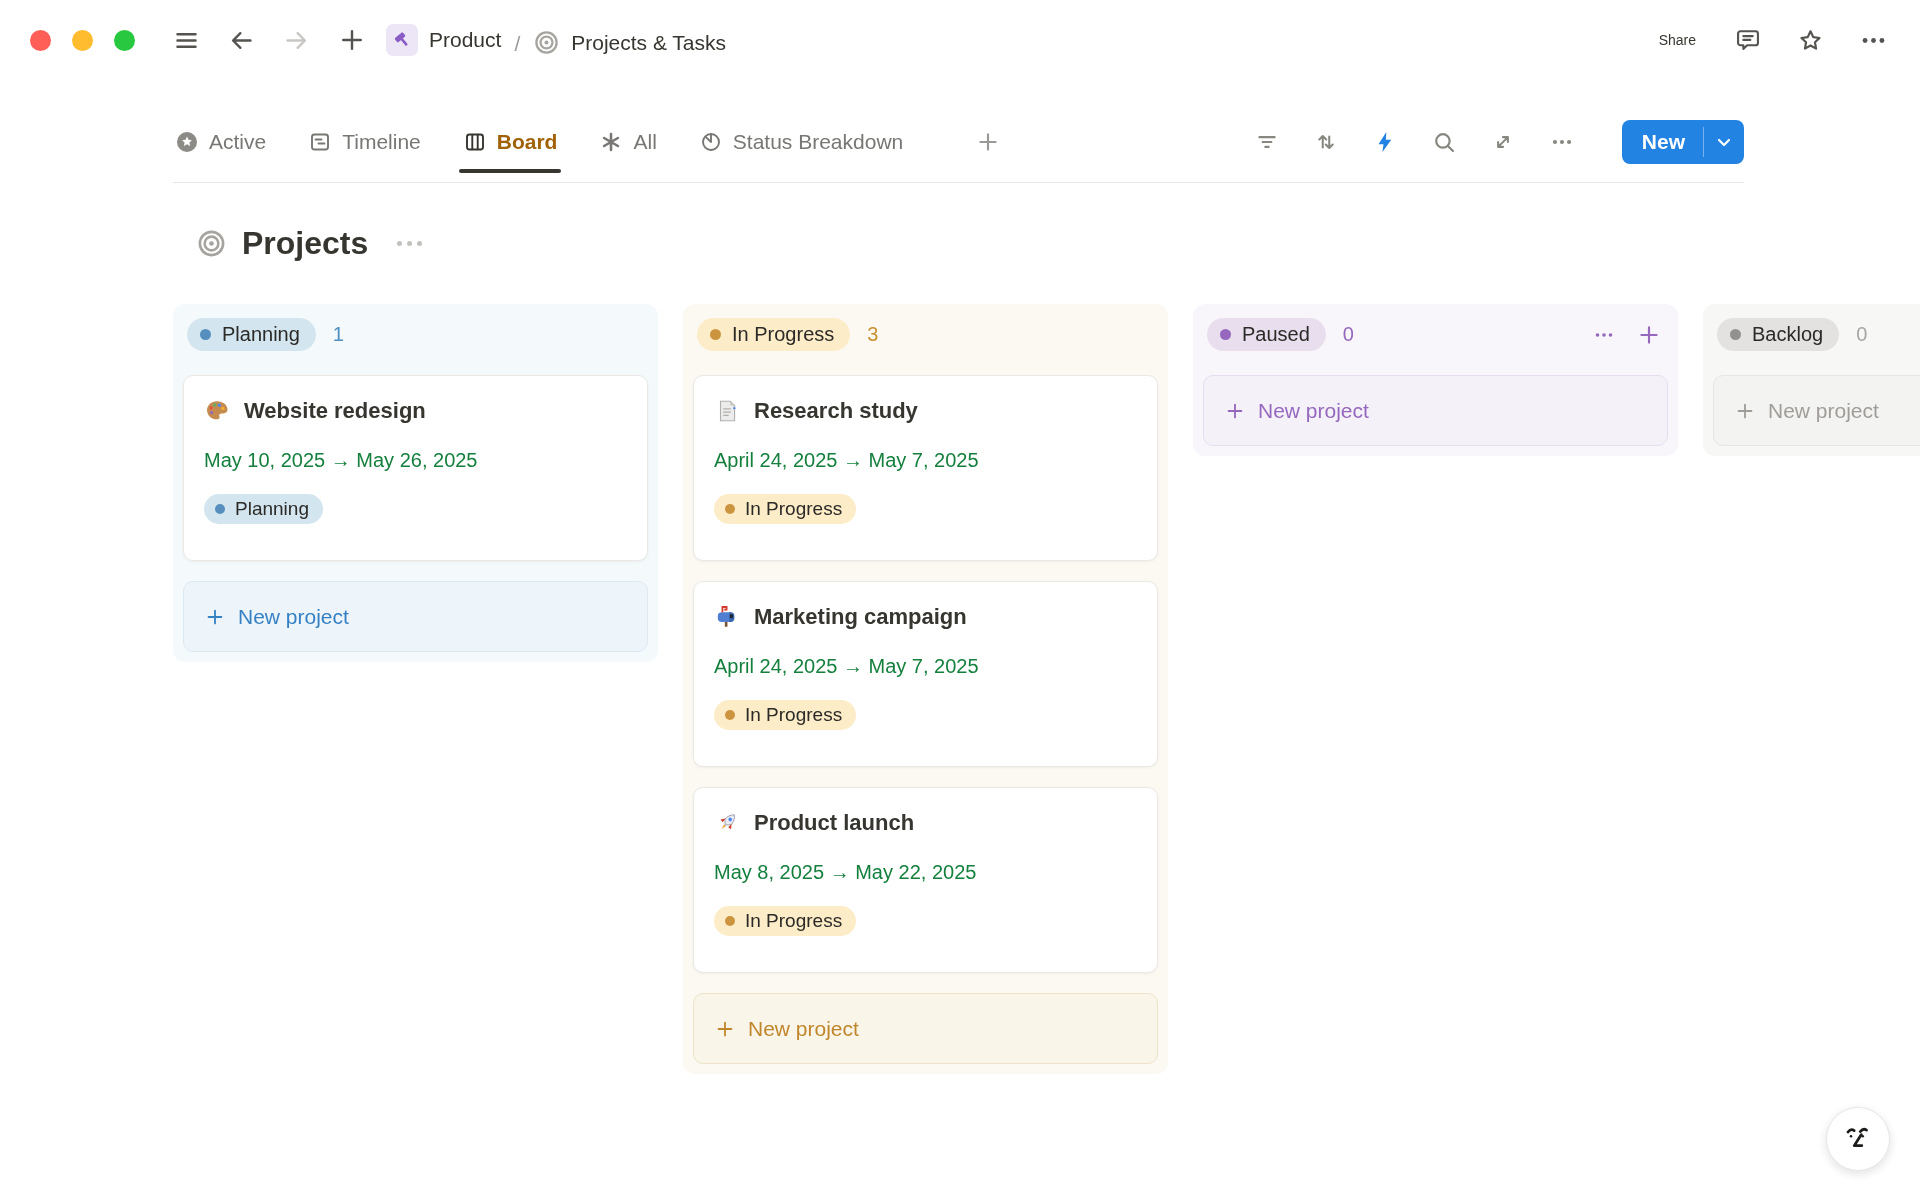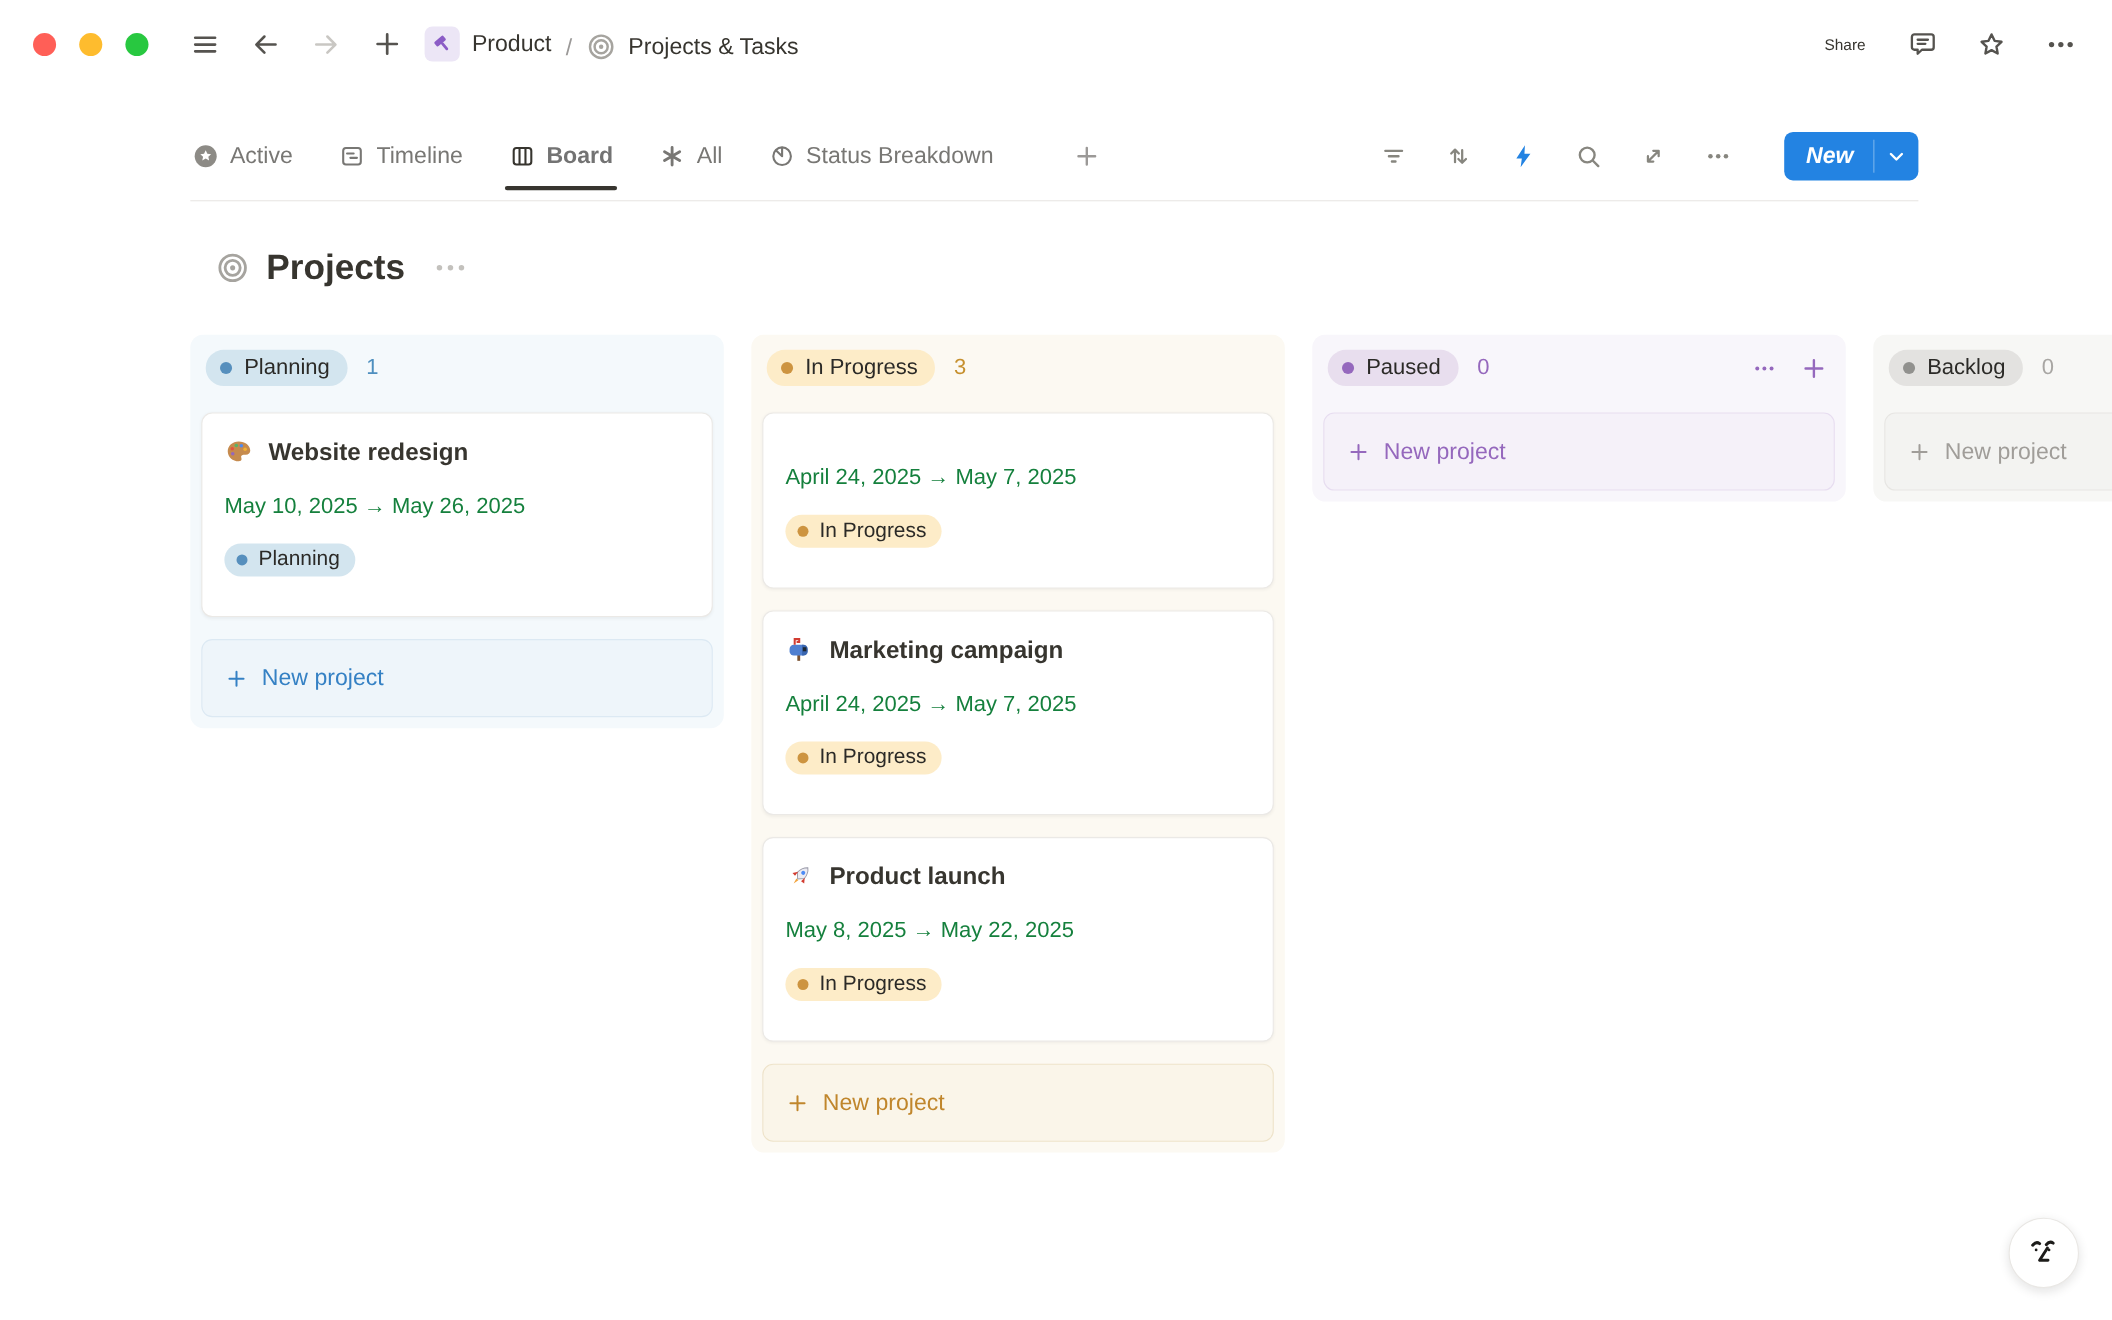--- a/index.html
+++ b/index.html
@@ -22,27 +22,27 @@
   .spacer { flex:1; }
   .topbar-right { display:flex; align-items:center; gap:30px; }
   .share-btn { background:none; border:none; font-size:14px; color:#37352f; cursor:pointer; font-family:inherit; padding:4px 6px; border-radius:6px; }
 
   
   .tabrow { display:flex; align-items:center; margin:40px 176px 0 173px;
             border-bottom:1px solid #e9e7e4; padding-bottom:18px; }
   .tabs { display:flex; align-items:center; gap:38px; }
   .tab { position:relative; display:flex; align-items:center; gap:10px; font-size:21px;
          color:#787774; background:none; border:none; cursor:pointer; font-family:inherit; padding:0 2px; }
-  .tab.active { color:#737373; font-weight:700; }
+  .tab.active { color:#a16207; font-weight:700; }
   .tab.active::after { content:""; position:absolute; left:-2px; right:-2px; bottom:-19px;
                        height:4px; background:#37352f; border-radius:2px; }
   .tab-add { margin-left:30px; }
   .view-tools { display:flex; align-items:center; gap:29px; }
   .new-btn { margin-left:16px; height:44px; display:flex; align-items:stretch; background:#2383e2;
-             border:none; border-radius:8px; overflow:hidden; cursor:pointer;font-style:italic; }
+             border:none; border-radius:8px; overflow:hidden; cursor:pointer; }
   .new-btn .new-label { display:flex; align-items:center; padding:0 18px 0 20px; color:#fff;
                         font-size:21px; font-weight:700; font-family:inherit; }
   .new-btn .new-div { width:1px; background:rgba(255,255,255,.38); margin:7px 0; }
   .new-btn .new-chev { display:flex; align-items:center; justify-content:center; width:40px; }
 
   
   .title-row { display:flex; align-items:center; margin:42px 176px 0 196px; gap:15px; }
   .page-title { font-size:32px; font-weight:700; color:#37352f; cursor:text; }
   .title-dots { display:flex; gap:5px; margin-left:14px; }
   .title-dots i { width:5px; height:5px; border-radius:50%; background:#c3c1bd; }
@@ -320,20 +320,31 @@
 
     <section class="col col--yellow">
       <div class="col-head">
         <span class="pill">
           <span class="dot"></span>
           <span>In Progress</span>
         </span>
         <span class="count">3</span>
       </div>
       <article class="card">
+        <div class="card-title">
+          <span class="card-emoji">
+            <svg width="26" height="26" viewBox="0 0 24 24">
+                <path d="M6 3h9l4 4v14H6z" fill="#ececec" stroke="#b0afac" stroke-width="1"></path>
+                <path d="M15 3l4 4h-4z" fill="#c9c8c5"></path>
+                <path d="M8.5 10h7M8.5 13h7M8.5 16h5" stroke="#b0afac" stroke-width="1.2"></path>
+                <rect x="17.6" y="8.6" width="2.2" height="1.6" fill="#4c8bf5"></rect>
+              </svg>
+          </span>
+          <span>Research study</span>
+        </div>
         <div class="card-dates">April 24, 2025 → May 7, 2025</div>
         <span class="tag">
           <span class="dot"></span>
           <span>In Progress</span>
         </span>
       </article>
       <article class="card">
         <div class="card-title">
           <span class="card-emoji">
             <svg width="26" height="26" viewBox="0 0 24 24">

